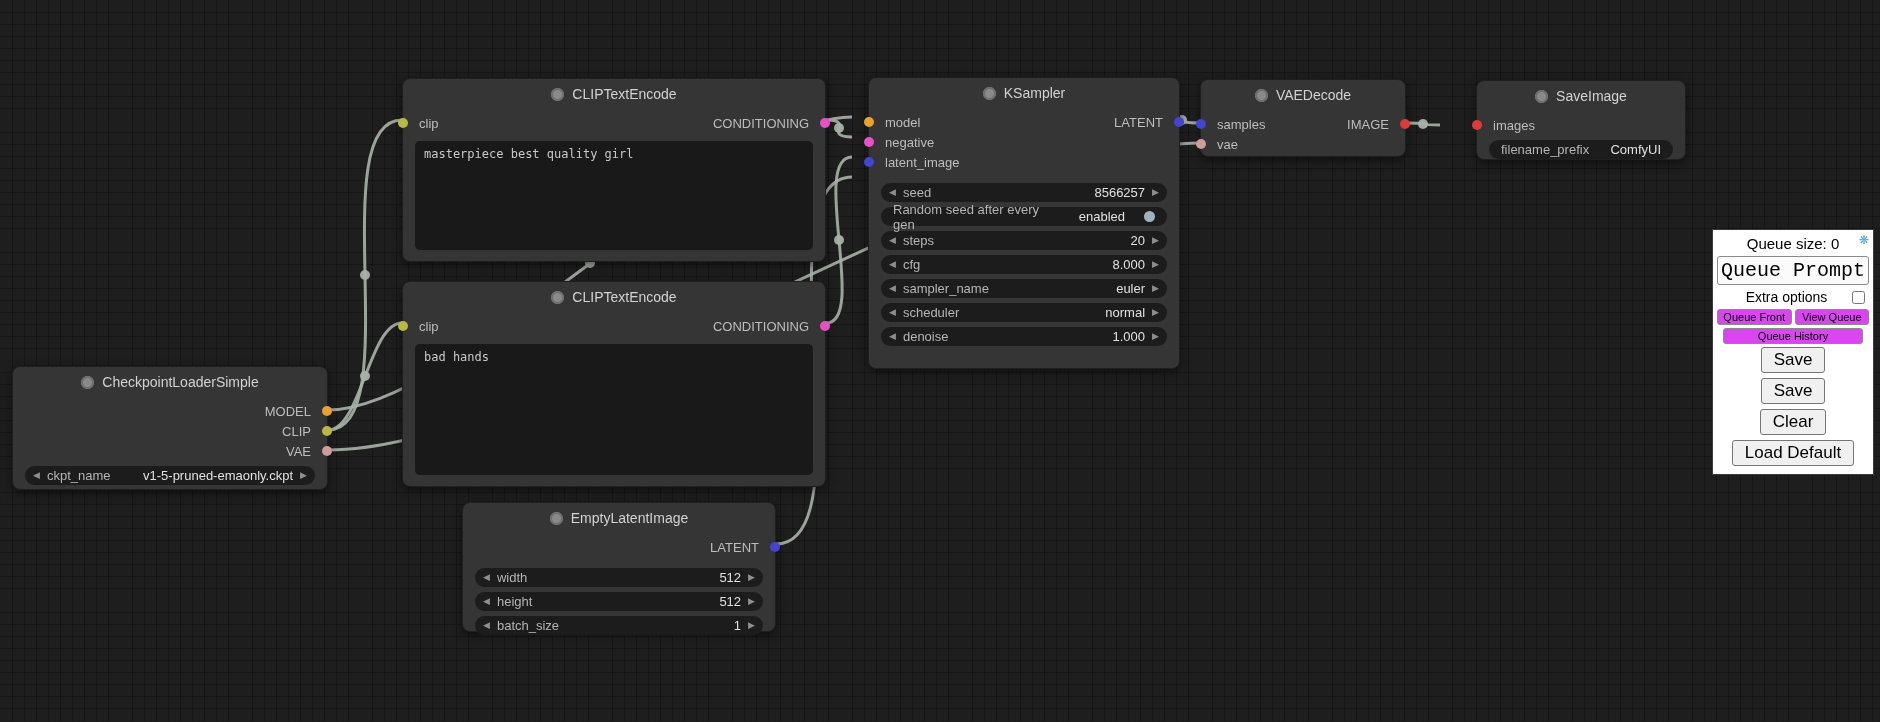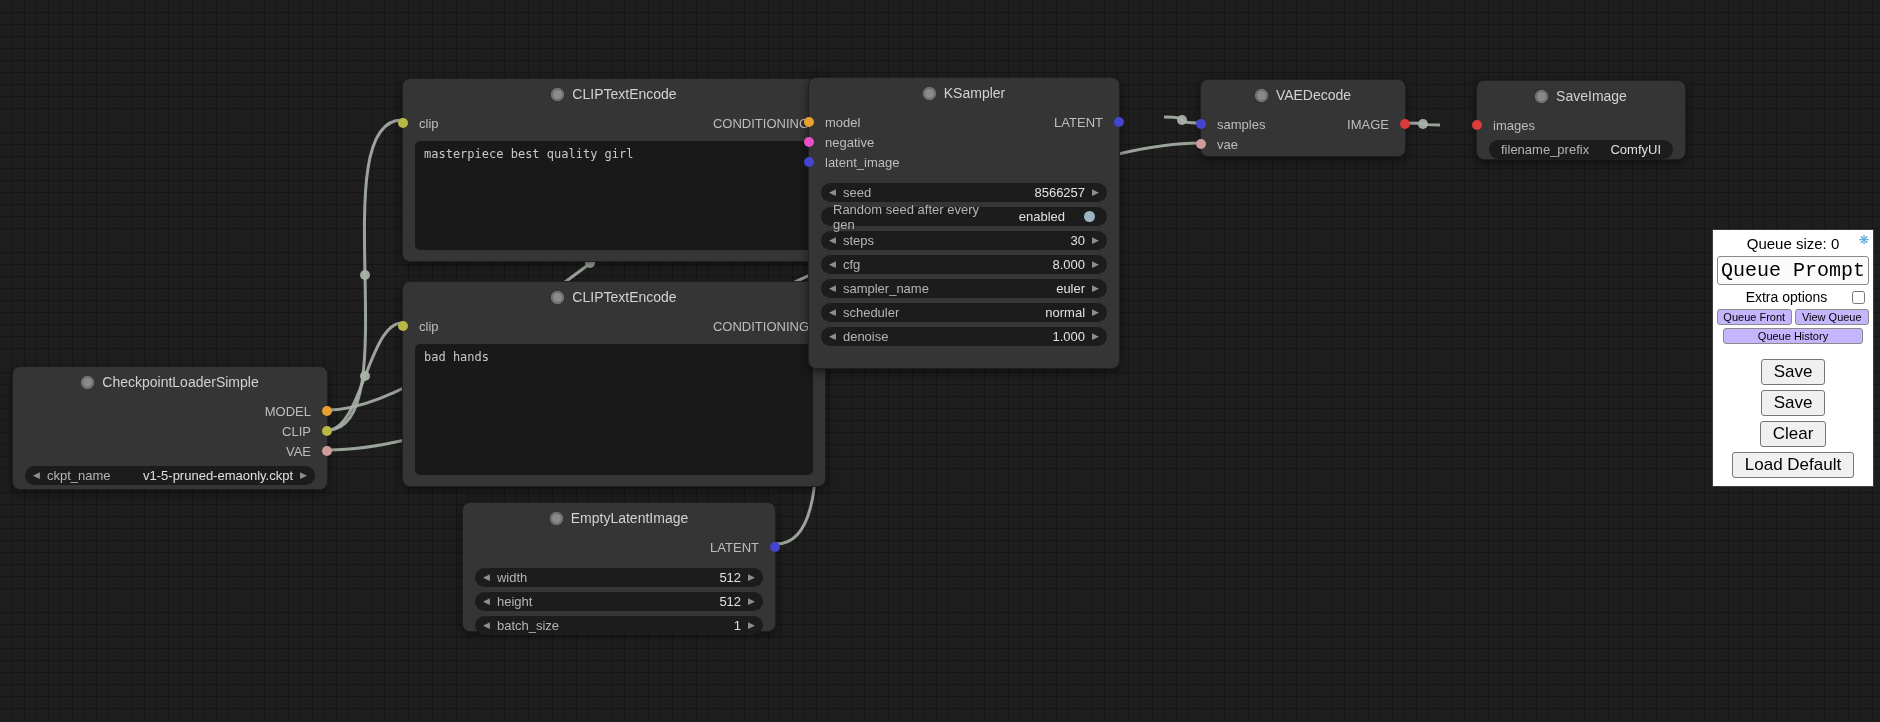--- a/index.html
+++ b/index.html
@@ -67,45 +67,45 @@
   .widget .arrow { font-size:9px; color:#8f8f8f; line-height:1; }
   .widget.noarrow { padding:3px 12px;gap:19px; }
   .toggle-dot {
     width:11px; height:11px; border-radius:50%; flex:0 0 auto;
   }
 
   
   #n-checkpoint { left:12px;   top:366px; width:316px; height:124px; }
   #n-clip1      { left:402px;  top:78px;  width:424px; height:184px; }
   #n-clip2      { left:402px;  top:281px; width:424px; height:206px; }
-  #n-ksampler   { left:808px;  top:77px;  width:312px; height:292px; }
+  #n-ksampler   { left:868px;  top:77px;  width:312px; height:292px; }
   #n-vae        { left:1200px; top:79px;  width:206px; height:78px;  }
   #n-save       { left:1476px; top:80px;  width:210px; height:80px;  }
   #n-latent     { left:462px;  top:502px; width:314px; height:130px; }
 
   
   .menu {
     position:absolute; left:1712px; top:229px; width:162px; z-index:3;
     background:#ffffff; border:1px solid #3c3c3c; color:#000;
     display:flex; flex-direction:column; gap:3px; padding:3px 4px 8px;
   }
   .menu-head { position:relative; text-align:center; font-size:15px; padding:2px 0 1px; }
   .gear { position:absolute; right:0; top:0; font-size:12px; color:#4a9fd8; cursor:pointer; }
   .menu button {
     font-family:"Liberation Sans", sans-serif; color:#000;
-    background:#c4b5fd; border:1px solid #8a8a8a; border-radius:3px; cursor:pointer;
+    background:#d946ef; border:1px solid #8a8a8a; border-radius:3px; cursor:pointer;
   }
   button.qp { font-size:20px; padding:2px 0; width:100%; background:#fbfbfb;font-family:Liberation Mono, monospace; }
   .extra { display:flex; align-items:center; font-size:14px; padding:1px 4px; }
   .extra span { flex:1; text-align:center; }
   .extra input { width:13px; height:13px; }
   .btnrow { display:flex; gap:3px; }
   .btnrow button { flex:1; font-size:11px; padding:1px 2px; }
   button.vh { width:92%; margin:0 auto; font-size:11px; padding:1px 2px; }
-  .big-btns { display:flex; flex-direction:column; align-items:center; gap:5px; margin-top:12px; }
+  .big-btns { display:flex; flex-direction:column; align-items:center; gap:5px; }
   .big-btns button {
     font-size:17px; padding:2px 12px; background:#f0f0f0;
     border:1px solid #767676; border-radius:3px;
   }
 </style>
 </head>
 <body>
 
 <div class="canvas">
 
@@ -218,21 +218,21 @@
         <span class="arrow">▶</span>
       </div>
       <div class="widget noarrow">
         <span>Random seed after every gen</span>
         <span class="wvalue">enabled</span>
         <span class="toggle-dot" style="background: rgb(157, 180, 192);"></span>
       </div>
       <div class="widget">
         <span class="arrow">◀</span>
         <span>steps</span>
-        <span class="wvalue">30</span>
+        <span class="wvalue">20</span>
         <span class="arrow">▶</span>
       </div>
       <div class="widget">
         <span class="arrow">◀</span>
         <span>cfg</span>
         <span class="wvalue">8.000</span>
         <span class="arrow">▶</span>
       </div>
       <div class="widget">
         <span class="arrow">◀</span>

